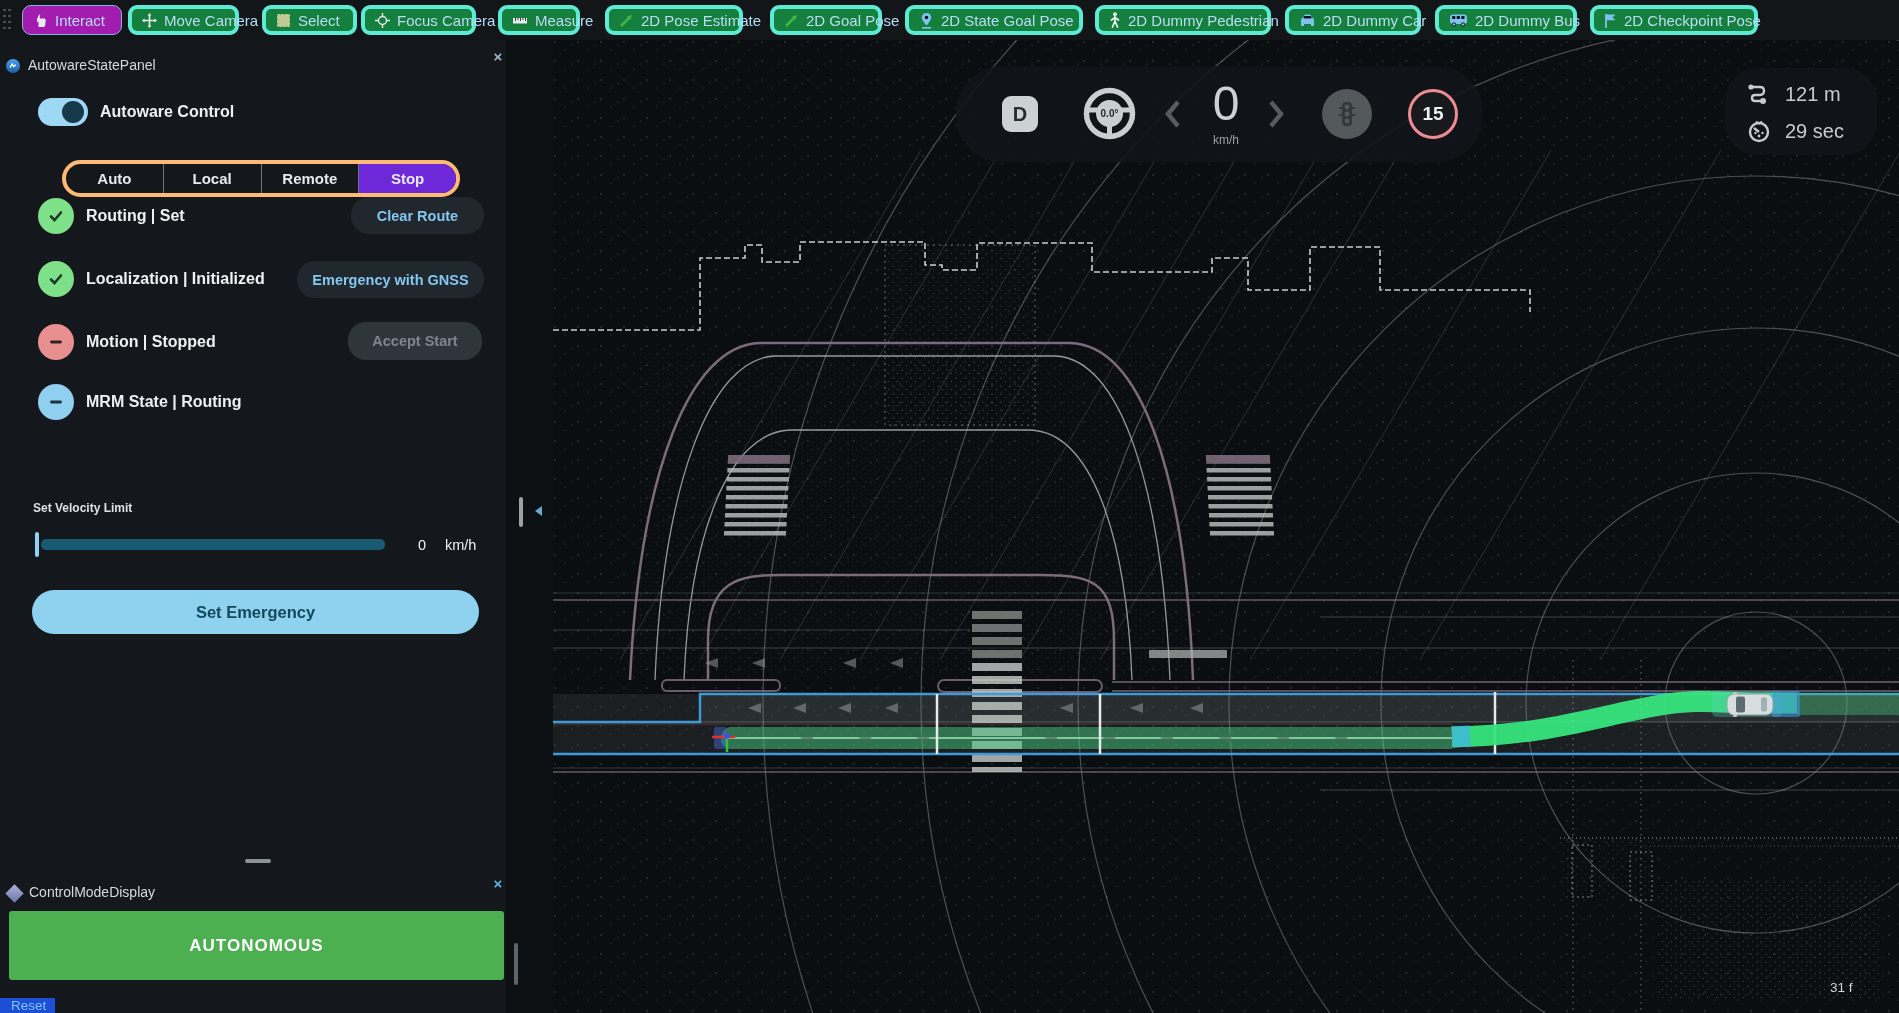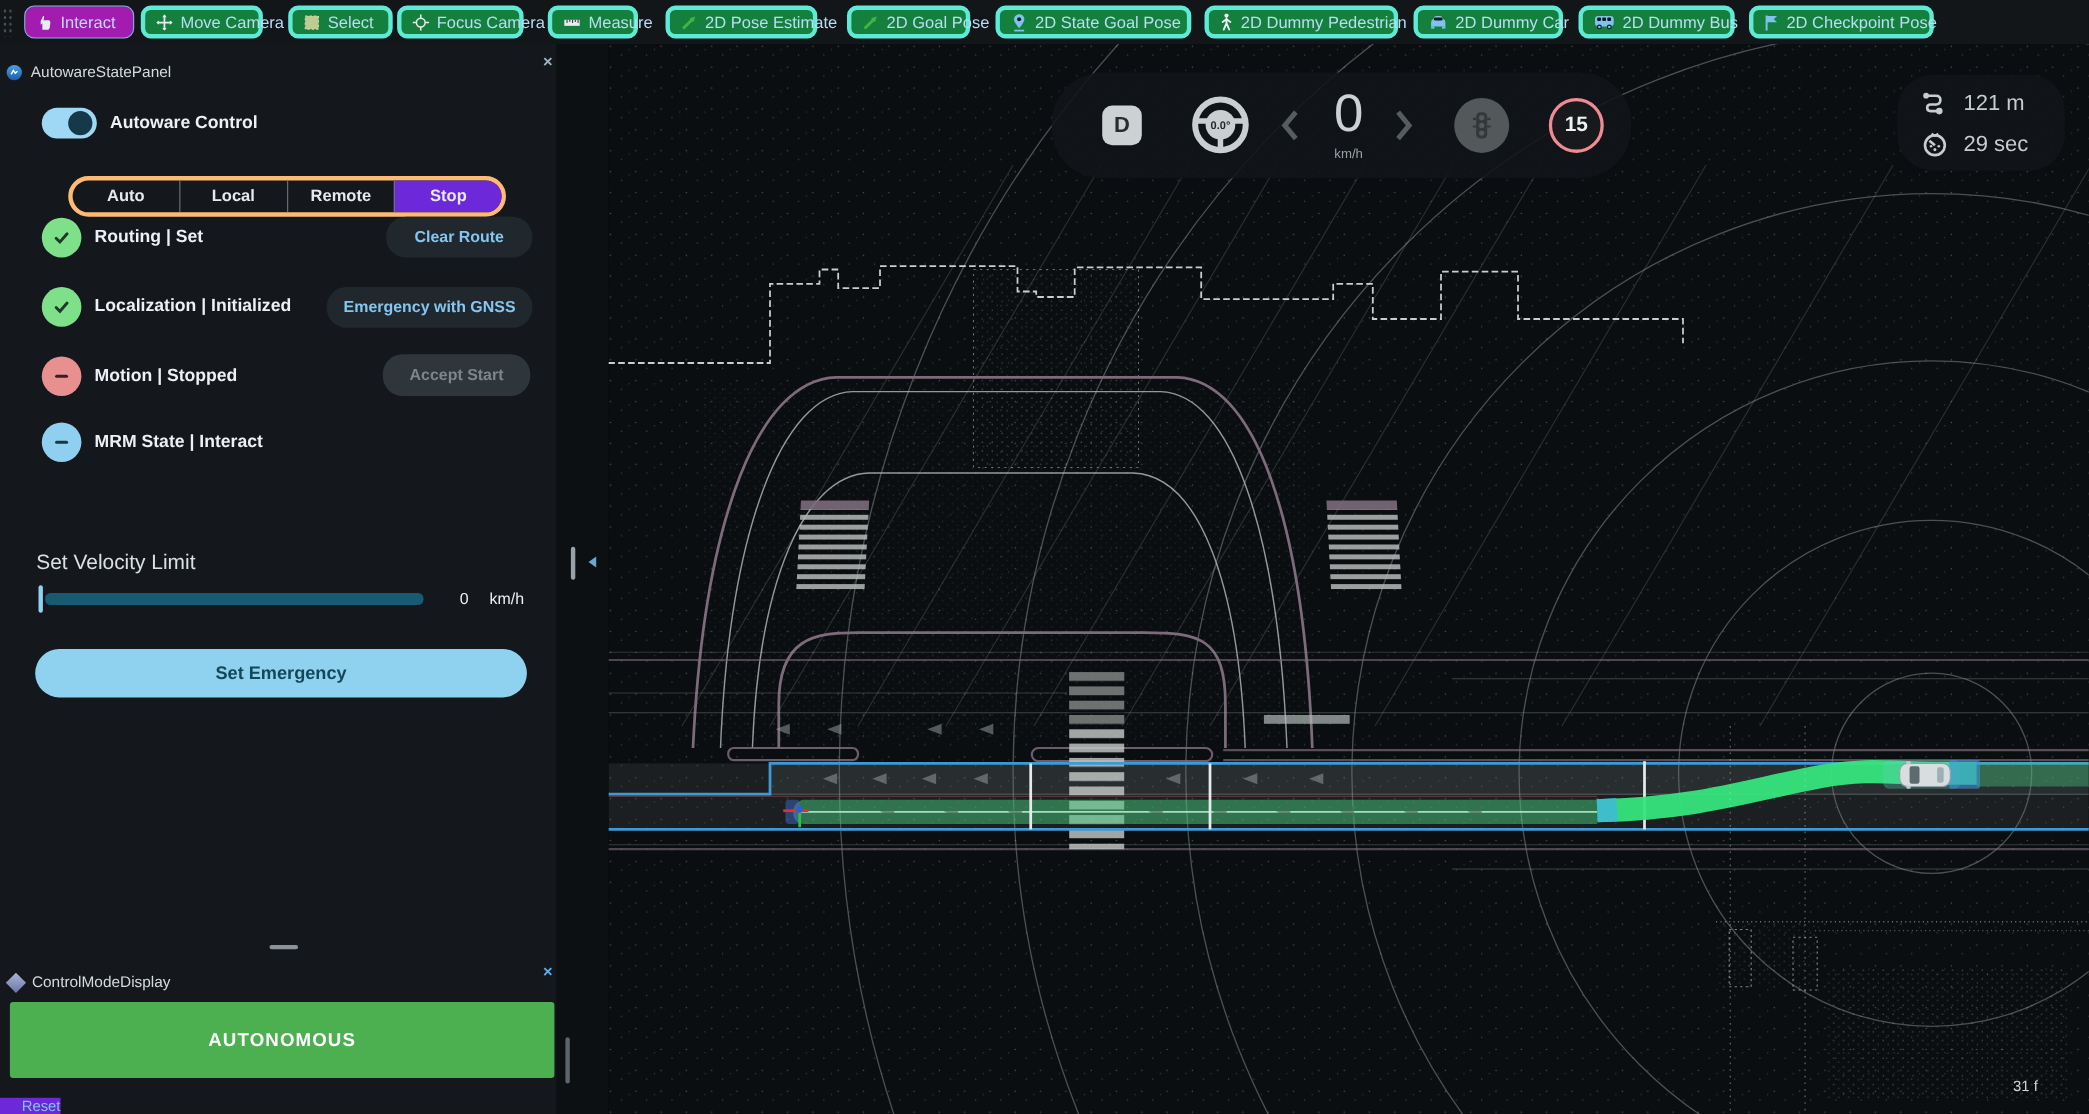--- a/index.html
+++ b/index.html
@@ -32,32 +32,32 @@
     color:#e6eaec; font-weight:bold; font-size:15px; cursor:pointer; font-family:inherit; }
   .seg button:first-child { border-left:none; }
   .seg button.sel { background:#6d28d9; }
   .srow { position:absolute; left:38px; height:36px; display:flex; align-items:center; gap:12px; }
   .sicon { width:36px; height:36px; border-radius:50%; display:flex; align-items:center; justify-content:center; flex:0 0 auto; }
   .sicon.ok { background:#7fe08a; } .sicon.err { background:#e89090; } .sicon.info { background:#8fd0f0; }
   .slabel { color:#eef1f3; font-weight:bold; font-size:16px; white-space:nowrap; }
   .pbtn { position:absolute; border:none; border-radius:18px; background:#20282e; color:#85c6f0;
     font-weight:bold; font-size:14.5px; cursor:pointer; font-family:inherit; }
   .pbtn:disabled,.pbtn.dis { background:#2e363b; color:#7c868d; cursor:default; }
-  .vel-label { position:absolute; left:33px; top:461px; color:#dbe0e3; font-size:19px; }
+  .vel-label { position:absolute; left:33px; top:461px; color:#dbe0e3; font-size:12px;font-weight:bold; }
   .slider-handle { position:absolute; left:35px; top:492px; width:4px; height:25px; background:#8fd2f0; border-radius:2px; cursor:pointer; }
   .slider-track { position:absolute; left:41px; top:499px; width:344px; height:11px; background:#185a72; border-radius:5px; cursor:pointer; }
   .vel-val { position:absolute; top:497px; color:#eef1f3; font-size:14.5px; }
   .emg { position:absolute; left:32px; top:550px; width:447px; height:44px; border:none; border-radius:22px;
     background:#8fd2f0; color:#13485a; font-weight:bold; font-size:16.5px; cursor:pointer; font-family:inherit; }
   .divider-handle { position:absolute; left:245px; top:819px; width:26px; height:4px; border-radius:2px; background:#8b9399; cursor:row-resize; }
   .cm-diamond { width:13px; height:13px; background:linear-gradient(135deg,#aab4d8,#6b76a8); transform:rotate(45deg); margin-left:2px; }
   .auton { position:absolute; left:9px; top:871px; width:495px; height:69px; border:none; border-radius:3px;
     background:#4caf50; color:#fff; font-weight:bold; font-size:17px; letter-spacing:1px; cursor:pointer; font-family:inherit; }
-  .reset { position:absolute; left:0px; top:958px; width:55px; height:15px; background:#6d28d9;
-    color:#7fc4ef; font-size:13.5px; border:none; text-align:right; padding:0 0 0 11px; cursor:pointer; font-family:inherit; }
+  .reset { position:absolute; left:0px; top:958px; width:55px; height:15px; background:#1d4ed8;
+    color:#7fc4ef; font-size:13.5px; border:none; text-align:left; padding:0 0 0 11px; cursor:pointer; font-family:inherit; }
   
   .gutter { position:absolute; left:506px; top:40px; width:47px; height:973px; background:#0d1013; }
   .sb-thumb { position:absolute; left:13px; top:457px; width:4px; height:30px; background:#9aa2a7; border-radius:2px; cursor:pointer; }
   .sb-thumb2 { position:absolute; left:8px; top:903px; width:4px; height:42px; background:#5c656b; border-radius:2px; cursor:pointer; }
   .collapse-arrow { position:absolute; left:29px; top:466px; width:0; height:0; cursor:pointer;
     border-top:5px solid transparent; border-bottom:5px solid transparent; border-right:7px solid #6aa8cf; }
   
   .viewport { position:absolute; left:553px; top:40px; width:1346px; height:973px; background:#0b0e11; overflow:hidden; }
   .hud { position:absolute; background:rgba(17,21,25,.88); border-radius:46px; }
   .hud-top { left:403px; top:26px; width:527px; height:96px; }
@@ -235,21 +235,21 @@
     <span class="slabel">Motion | Stopped</span>
   </div>
   <button class="pbtn dis" style="left:348px;top:282px;width:134px;height:38px">Accept Start</button>
 
   <div class="srow" style="top:344px">
     <span class="sicon info">
       <svg width="18" height="18" viewBox="0 0 18 18">
           <path d="M4.5 9h9" stroke="#1e3440" stroke-width="2.8" stroke-linecap="round"></path>
         </svg>
       </span>
-    <span class="slabel">MRM State | Interact</span>
+    <span class="slabel">MRM State | Routing</span>
   </div>
 
 
   <div class="vel-label">Set Velocity Limit</div>
   <div class="slider-handle"></div>
   <div class="slider-track"></div>
   <span class="vel-val" style="left:418px">0</span>
   <span class="vel-val" style="left:445px">km/h</span>
   <button class="emg">Set Emergency</button>
 

